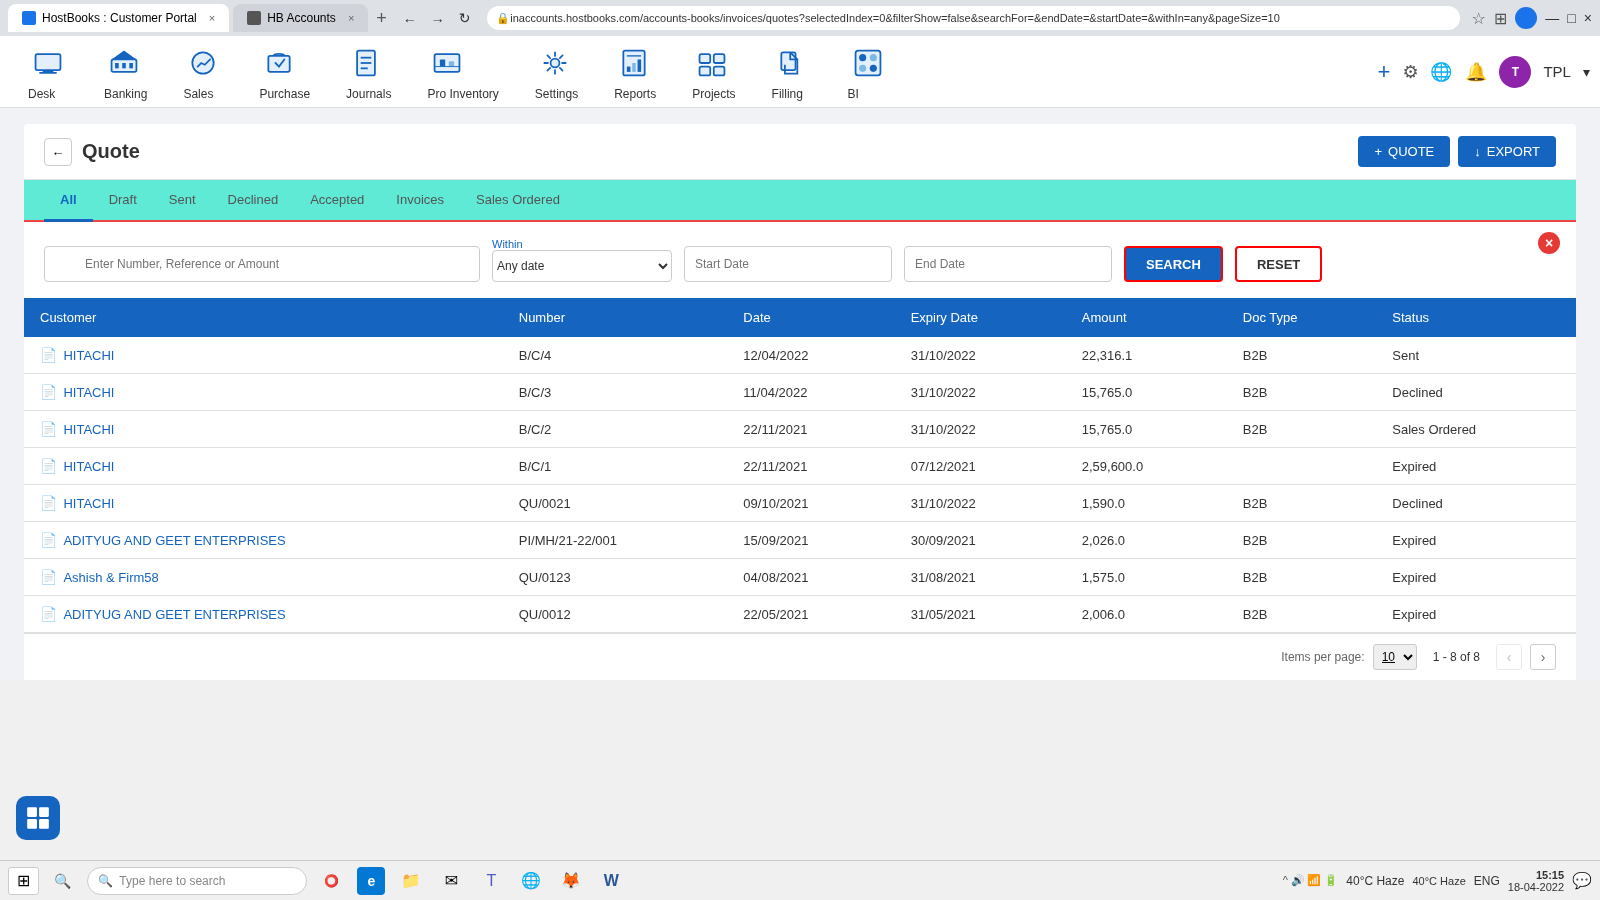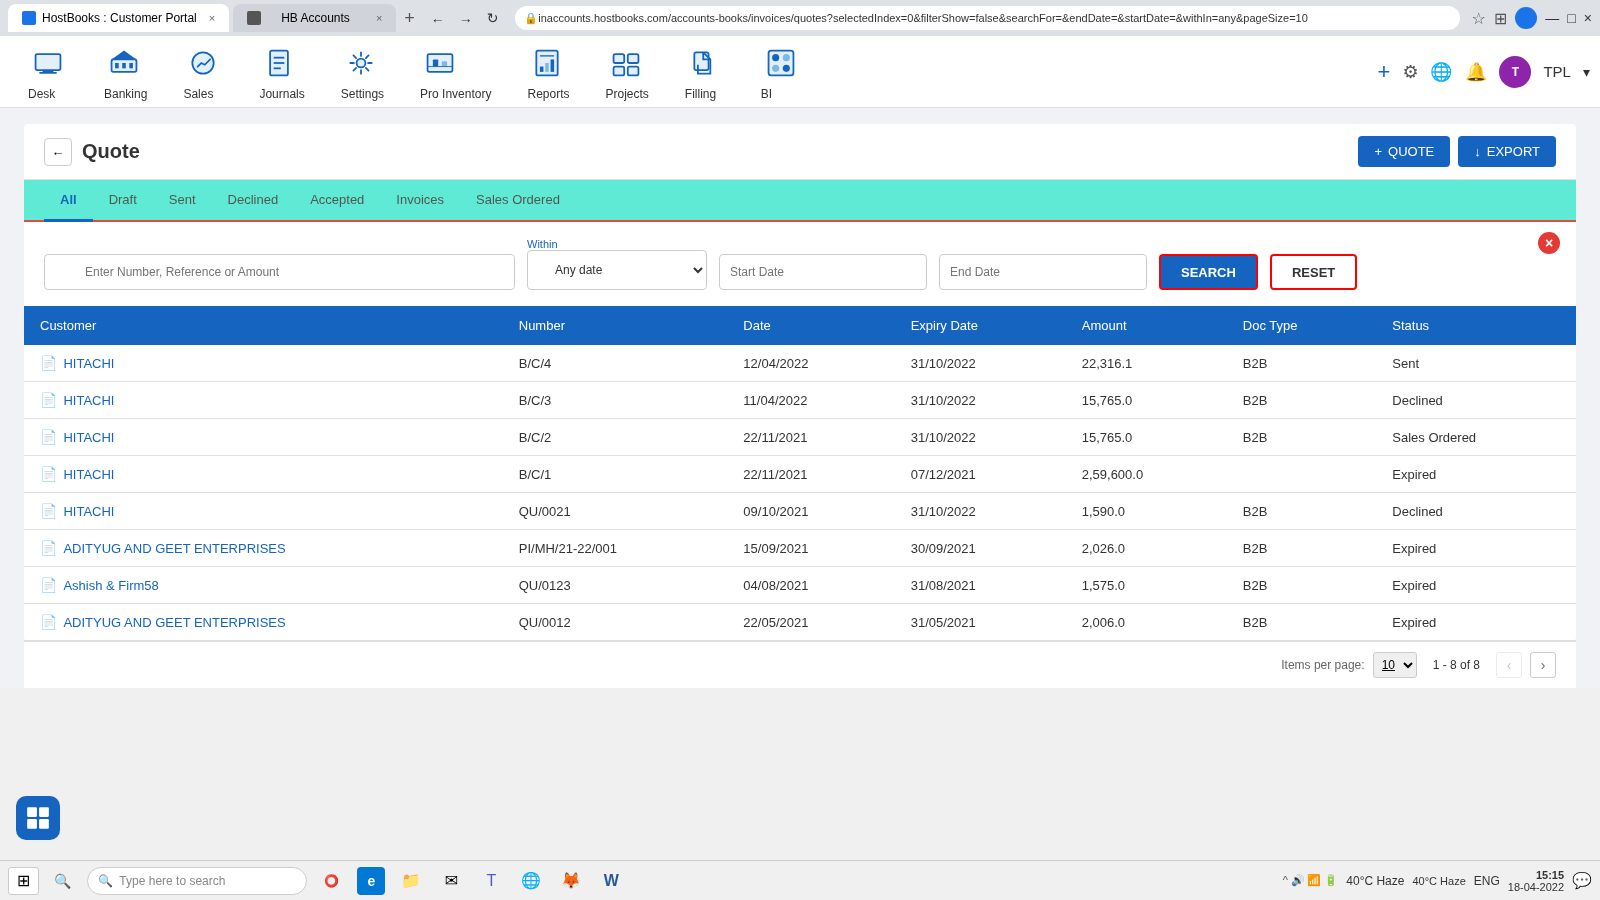--- a/index.html
+++ b/index.html
@@ -44,22 +44,22 @@
     .tabs-row { background: #5eead4; padding: 0 20px; display: flex; border-bottom: 2px solid #ef4444; }
     .tab-item { padding: 12px 16px; cursor: pointer; font-size: 13px; color: #555; border-bottom: 3px solid transparent; margin-bottom: -2px; }
     .tab-item.active { color: #1565c0; border-bottom: 3px solid #1565c0; font-weight: 600; }
 
     
     .filter-section { background: #fff; padding: 16px 20px; position: relative; }
     .filter-row { display: flex; align-items: flex-end; gap: 12px; }
     .filter-group { display: flex; flex-direction: column; gap: 0; }
     .filter-label { font-size: 11px; color: #1565c0; }
     .filter-input { height: 36px; border: 1px solid #ccc; border-radius: 4px; padding: 0 10px; font-size: 12px; color: #333; background: #fff; }
-    .filter-input-wide { width: 471px; padding-left: 40px; }
-    .filter-select { height: 40px; border: 1px solid #ccc; border-radius: 4px; padding: 0 23px; font-size: 12px; color: #333; background: #fff; width: 180px; cursor: pointer; }
+    .filter-input-wide { width: 436px; padding-left: 40px; }
+    .filter-select { height: 32px; border: 1px solid #ccc; border-radius: 4px; padding: 0 0; font-size: 12px; color: #333; background: #fff; width: 180px; cursor: pointer; }
     .filter-input-date { width: 208px; }
     .btn-search { background: #1565c0; color: white; border: 2px solid red; padding: 8px 20px; border-radius: 4px; cursor: pointer; font-size: 13px; height: 36px; font-weight: 600; }
     .btn-reset { background: #fff; color: #333; border: 2px solid red; padding: 8px 20px; border-radius: 4px; cursor: pointer; font-size: 13px; height: 36px; font-weight: 600; }
     .close-circle { position: absolute; right: 16px; top: 10px; width: 22px; height: 22px; background: #e53935; border-radius: 50%; color: white; display: flex; align-items: center; justify-content: center; cursor: pointer; font-size: 14px; font-weight: bold; }
 
     
     .table-container { background: #fff; border-radius: 0 0 4px 4px; }
     .data-table { width: 100%; border-collapse: collapse; }
     .data-table thead tr { background: #1565c0; color: white; }
     .data-table thead th { padding: 12px 16px; text-align: left; font-size: 13px; font-weight: 500; }
@@ -90,21 +90,21 @@
   </style>
 </head>
 <body>
 
 <div class="browser-chrome">
   <div class="tab active">
     <span class="tab-icon"></span>
     <span>HostBooks : Customer Portal</span>
     <span class="tab-close">×</span>
   </div>
-  <div class="tab inactive" style="display:flex;gap:20px;">
+  <div class="tab inactive" style="display:flex;gap:6px;">
     <span class="tab-icon" style="background:#555;"></span>
     <span>HB Accounts</span>
     <span class="tab-close">×</span>
   </div>
   <button class="new-tab">+</button>
   <div class="browser-controls">
     <span>←</span>
     <span>→</span>
     <span>↻</span>
   </div>
@@ -151,54 +151,64 @@
   <div class="nav-item">
     <div class="nav-icon">
       <svg viewBox="0 0 36 36" fill="none">
         <circle cx="18" cy="18" r="12" fill="#e3f0fb" stroke="#1565c0" stroke-width="2"></circle>
         <path d="M12 22 L16 18 L20 20 L26 14" stroke="#1565c0" stroke-width="2" stroke-linecap="round"></path>
       </svg>
     </div>
     <span>Sales</span>
   </div>
 
+  <div class="nav-item">
+    <div class="nav-icon">
+      <svg viewBox="0 0 36 36" fill="none">
+        <rect x="6" y="10" width="24" height="18" rx="2" fill="#e3f0fb" stroke="#1565c0" stroke-width="2"></rect>
+        <path d="M12 10 C12 7 24 7 24 10" stroke="#1565c0" stroke-width="2" fill="none"></path>
+        <path d="M14 18 L18 22 L24 14" stroke="#1565c0" stroke-width="2" stroke-linecap="round"></path>
+      </svg>
+    </div>
+    <span>Purchase</span>
+  </div>
 
   <div class="nav-item">
     <div class="nav-icon">
       <svg viewBox="0 0 36 36" fill="none">
         <rect x="8" y="4" width="20" height="28" rx="2" fill="#e3f0fb" stroke="#1565c0" stroke-width="2"></rect>
         <line x1="12" y1="12" x2="24" y2="12" stroke="#1565c0" stroke-width="2"></line>
         <line x1="12" y1="18" x2="24" y2="18" stroke="#1565c0" stroke-width="2"></line>
         <line x1="12" y1="24" x2="20" y2="24" stroke="#1565c0" stroke-width="2"></line>
       </svg>
     </div>
     <span>Journals</span>
   </div>
 
 
   <div class="nav-item">
     <div class="nav-icon">
       <svg viewBox="0 0 36 36" fill="none">
-        <circle cx="18" cy="18" r="5" fill="#e3f0fb" stroke="#1565c0" stroke-width="2"></circle>
-        <path d="M18 6 L18 10 M18 26 L18 30 M6 18 L10 18 M26 18 L30 18 M9.5 9.5 L12.5 12.5 M23.5 23.5 L26.5 26.5 M26.5 9.5 L23.5 12.5 M12.5 23.5 L9.5 26.5" stroke="#1565c0" stroke-width="2" stroke-linecap="round"></path>
-      </svg>
-    </div>
-    <span>Settings</span>
-  </div>
-
-  <div class="nav-item">
-    <div class="nav-icon">
-      <svg viewBox="0 0 36 36" fill="none">
         <rect x="4" y="8" width="28" height="20" rx="2" fill="#e3f0fb" stroke="#1565c0" stroke-width="2"></rect>
         <rect x="10" y="14" width="6" height="8" fill="#1565c0" rx="1"></rect>
         <rect x="20" y="16" width="6" height="6" fill="#7eb8e8" rx="1"></rect>
         <line x1="4" y1="22" x2="32" y2="22" stroke="#1565c0" stroke-width="1"></line>
       </svg>
     </div>
     <span>Pro Inventory</span>
+  </div>
+
+  <div class="nav-item">
+    <div class="nav-icon">
+      <svg viewBox="0 0 36 36" fill="none">
+        <circle cx="18" cy="18" r="5" fill="#e3f0fb" stroke="#1565c0" stroke-width="2"></circle>
+        <path d="M18 6 L18 10 M18 26 L18 30 M6 18 L10 18 M26 18 L30 18 M9.5 9.5 L12.5 12.5 M23.5 23.5 L26.5 26.5 M26.5 9.5 L23.5 12.5 M12.5 23.5 L9.5 26.5" stroke="#1565c0" stroke-width="2" stroke-linecap="round"></path>
+      </svg>
+    </div>
+    <span>Settings</span>
   </div>
 
   <div class="nav-item">
     <div class="nav-icon">
       <svg viewBox="0 0 36 36" fill="none">
         <rect x="6" y="4" width="24" height="28" rx="2" fill="#e3f0fb" stroke="#1565c0" stroke-width="2"></rect>
         <rect x="10" y="22" width="4" height="6" fill="#1565c0"></rect>
         <rect x="16" y="18" width="4" height="10" fill="#7eb8e8"></rect>
         <rect x="22" y="14" width="4" height="14" fill="#1565c0"></rect>
         <line x1="10" y1="10" x2="26" y2="10" stroke="#1565c0" stroke-width="1.5"></line>

